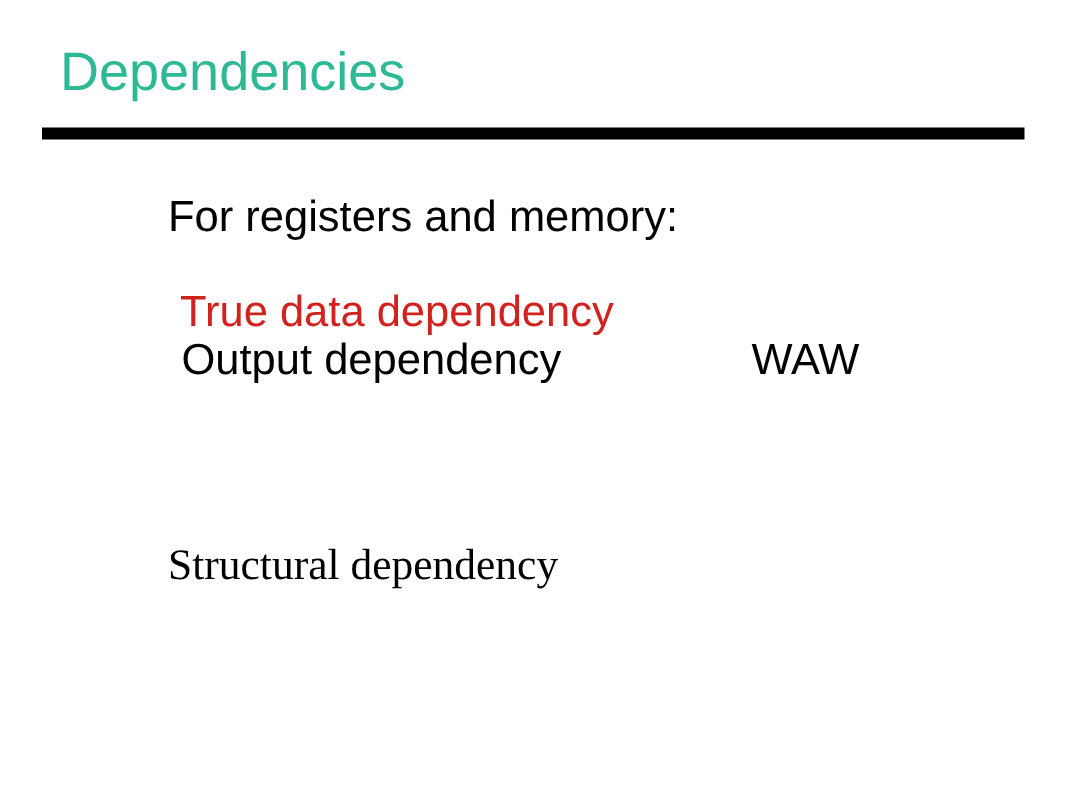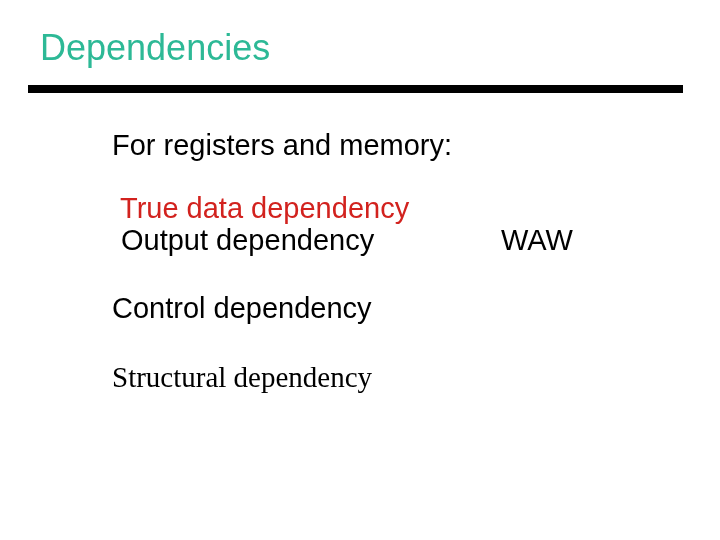--- a/index.html
+++ b/index.html
@@ -56,17 +56,16 @@
   <div class="title-rule"></div>
 
   <div class="line" style="left:112px; top:131px;">For registers and memory:</div>
 
   <div class="line red" style="left:120px; top:162px;margin-top:32px;">True data dependency</div>
 
 
   <div class="line" style="left:121px; top:226px;">Output dependency</div>
   <div class="line" style="left:461px; top:226px;margin-left:40px;">WAW</div>
 
-  <div class="line" style="left:112px; top:294px;">Control dependency</div>
 
   <div class="line" style="left:112px; top:363px;font-family:Liberation Serif, serif;">Structural dependency</div>
 
 </div>
 
 </body></html>

